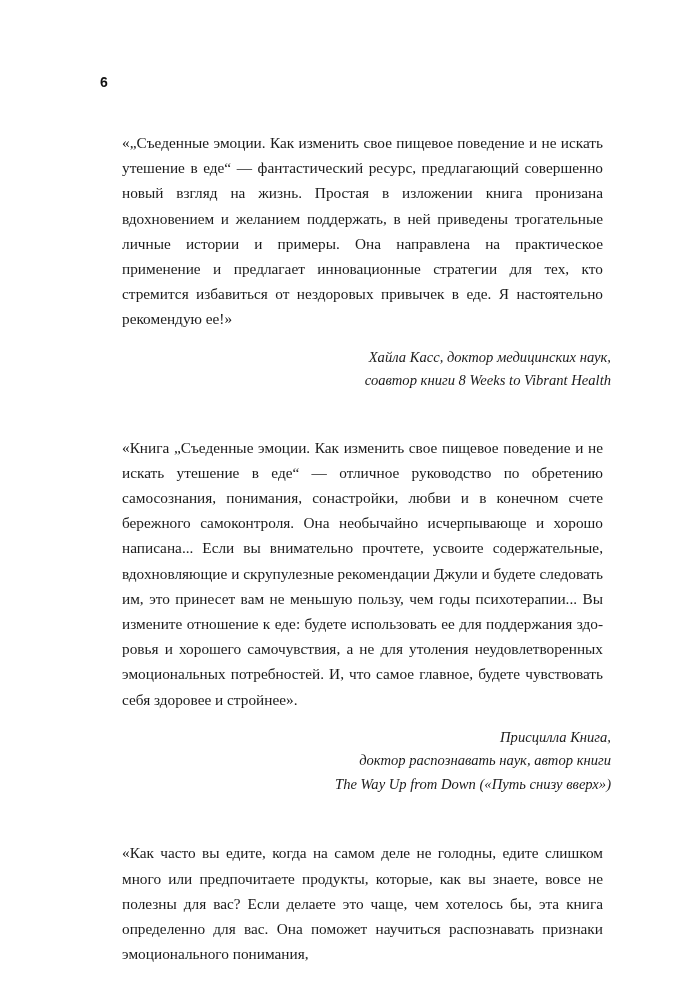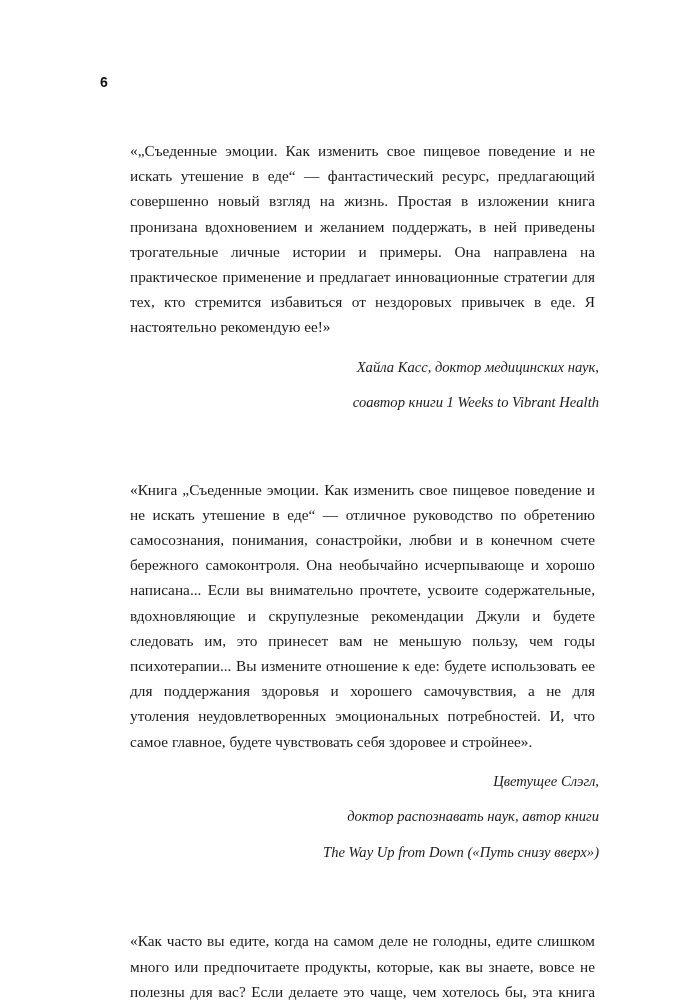--- a/index.html
+++ b/index.html
@@ -37,37 +37,37 @@
     top: 122px;
     width: 497px;
   }
   .blockquote {
     margin: 0 0 0 0;
   }
   .blockquote + .attribution {
     margin-top: 14px;
   }
   .blockquote p {
-    margin: 16px;
+    margin: 8px;
     font-size: 15.3px;
     line-height: 25.2px;
     text-align: justify;
     text-justify: inter-word;
     hyphens: manual;
     color: #1a1a1a;
   }
   .attribution {
     text-align: right;
     font-style: italic;
     font-size: 14.6px;
     line-height: 23.5px;
     color: #1a1a1a;
   }
   .attribution div {
-    margin: 12px;
+    margin: 0;
   }
   .spacer-quote {
     height: 34px;
   }
   .spacer-quote-last {
     height: 36px;
   }
 </style>
 </head>
 <body>
@@ -76,30 +76,30 @@
 
   <div class="page-number">6</div>
 
   <div class="content">
 
     <blockquote class="blockquote">
       <p>«„Съеденные эмоции. Как изменить свое пищевое поведение и не искать утешение в еде“ — фантастический ресурс, пред­лагающий совершенно новый взгляд на жизнь. Простая в изло­жении книга пронизана вдохновением и желанием поддержать, в ней приведены трогательные личные истории и примеры. Она направлена на практическое применение и предлагает ин­новационные стратегии для тех, кто стремится избавиться от нездоровых привычек в еде. Я настоятельно рекомендую ее!»</p>
     </blockquote>
     <div class="attribution">
       <div>Хайла Касс, доктор медицинских наук,</div>
-      <div>соавтор книги 1 Weeks to Vibrant Health</div>
+      <div>соавтор книги 8 Weeks to Vibrant Health</div>
     </div>
 
     <div class="spacer-quote"></div>
 
     <blockquote class="blockquote">
       <p>«Книга „Съеденные эмоции. Как изменить свое пищевое по­ведение и не искать утешение в еде“ — отличное руководство по обретению самосознания, понимания, сонастройки, любви и в конечном счете бережного самоконтроля. Она необычайно исчерпывающе и хорошо написана... Если вы внимательно про­чтете, усвоите содержательные, вдохновляющие и скрупулезные рекомендации Джули и будете следовать им, это принесет вам не меньшую пользу, чем годы психотерапии... Вы измените от­ношение к еде: будете использовать ее для поддержания здо­ровья и хорошего самочувствия, а не для утоления неудовлет­воренных эмоциональных потребностей. И, что самое главное, будете чувствовать себя здоровее и стройнее».</p>
     </blockquote>
     <div class="attribution">
-      <div>Цветущее Слэгл,</div>
+      <div>Присцилла Книга,</div>
       <div>доктор распознавать наук, автор книги</div>
       <div>The Way Up from Down («Путь снизу вверх»)</div>
     </div>
 
     <div class="spacer-quote-last"></div>
 
     <blockquote class="blockquote">
       <p>«Как часто вы едите, когда на самом деле не голодны, едите слишком много или предпочитаете продукты, которые, как вы знаете, вовсе не полезны для вас? Если делаете это чаще, чем хотелось бы, эта книга определенно для вас. Она поможет на­учиться распознавать признаки эмоционального понимания,</p>
     </blockquote>
 

